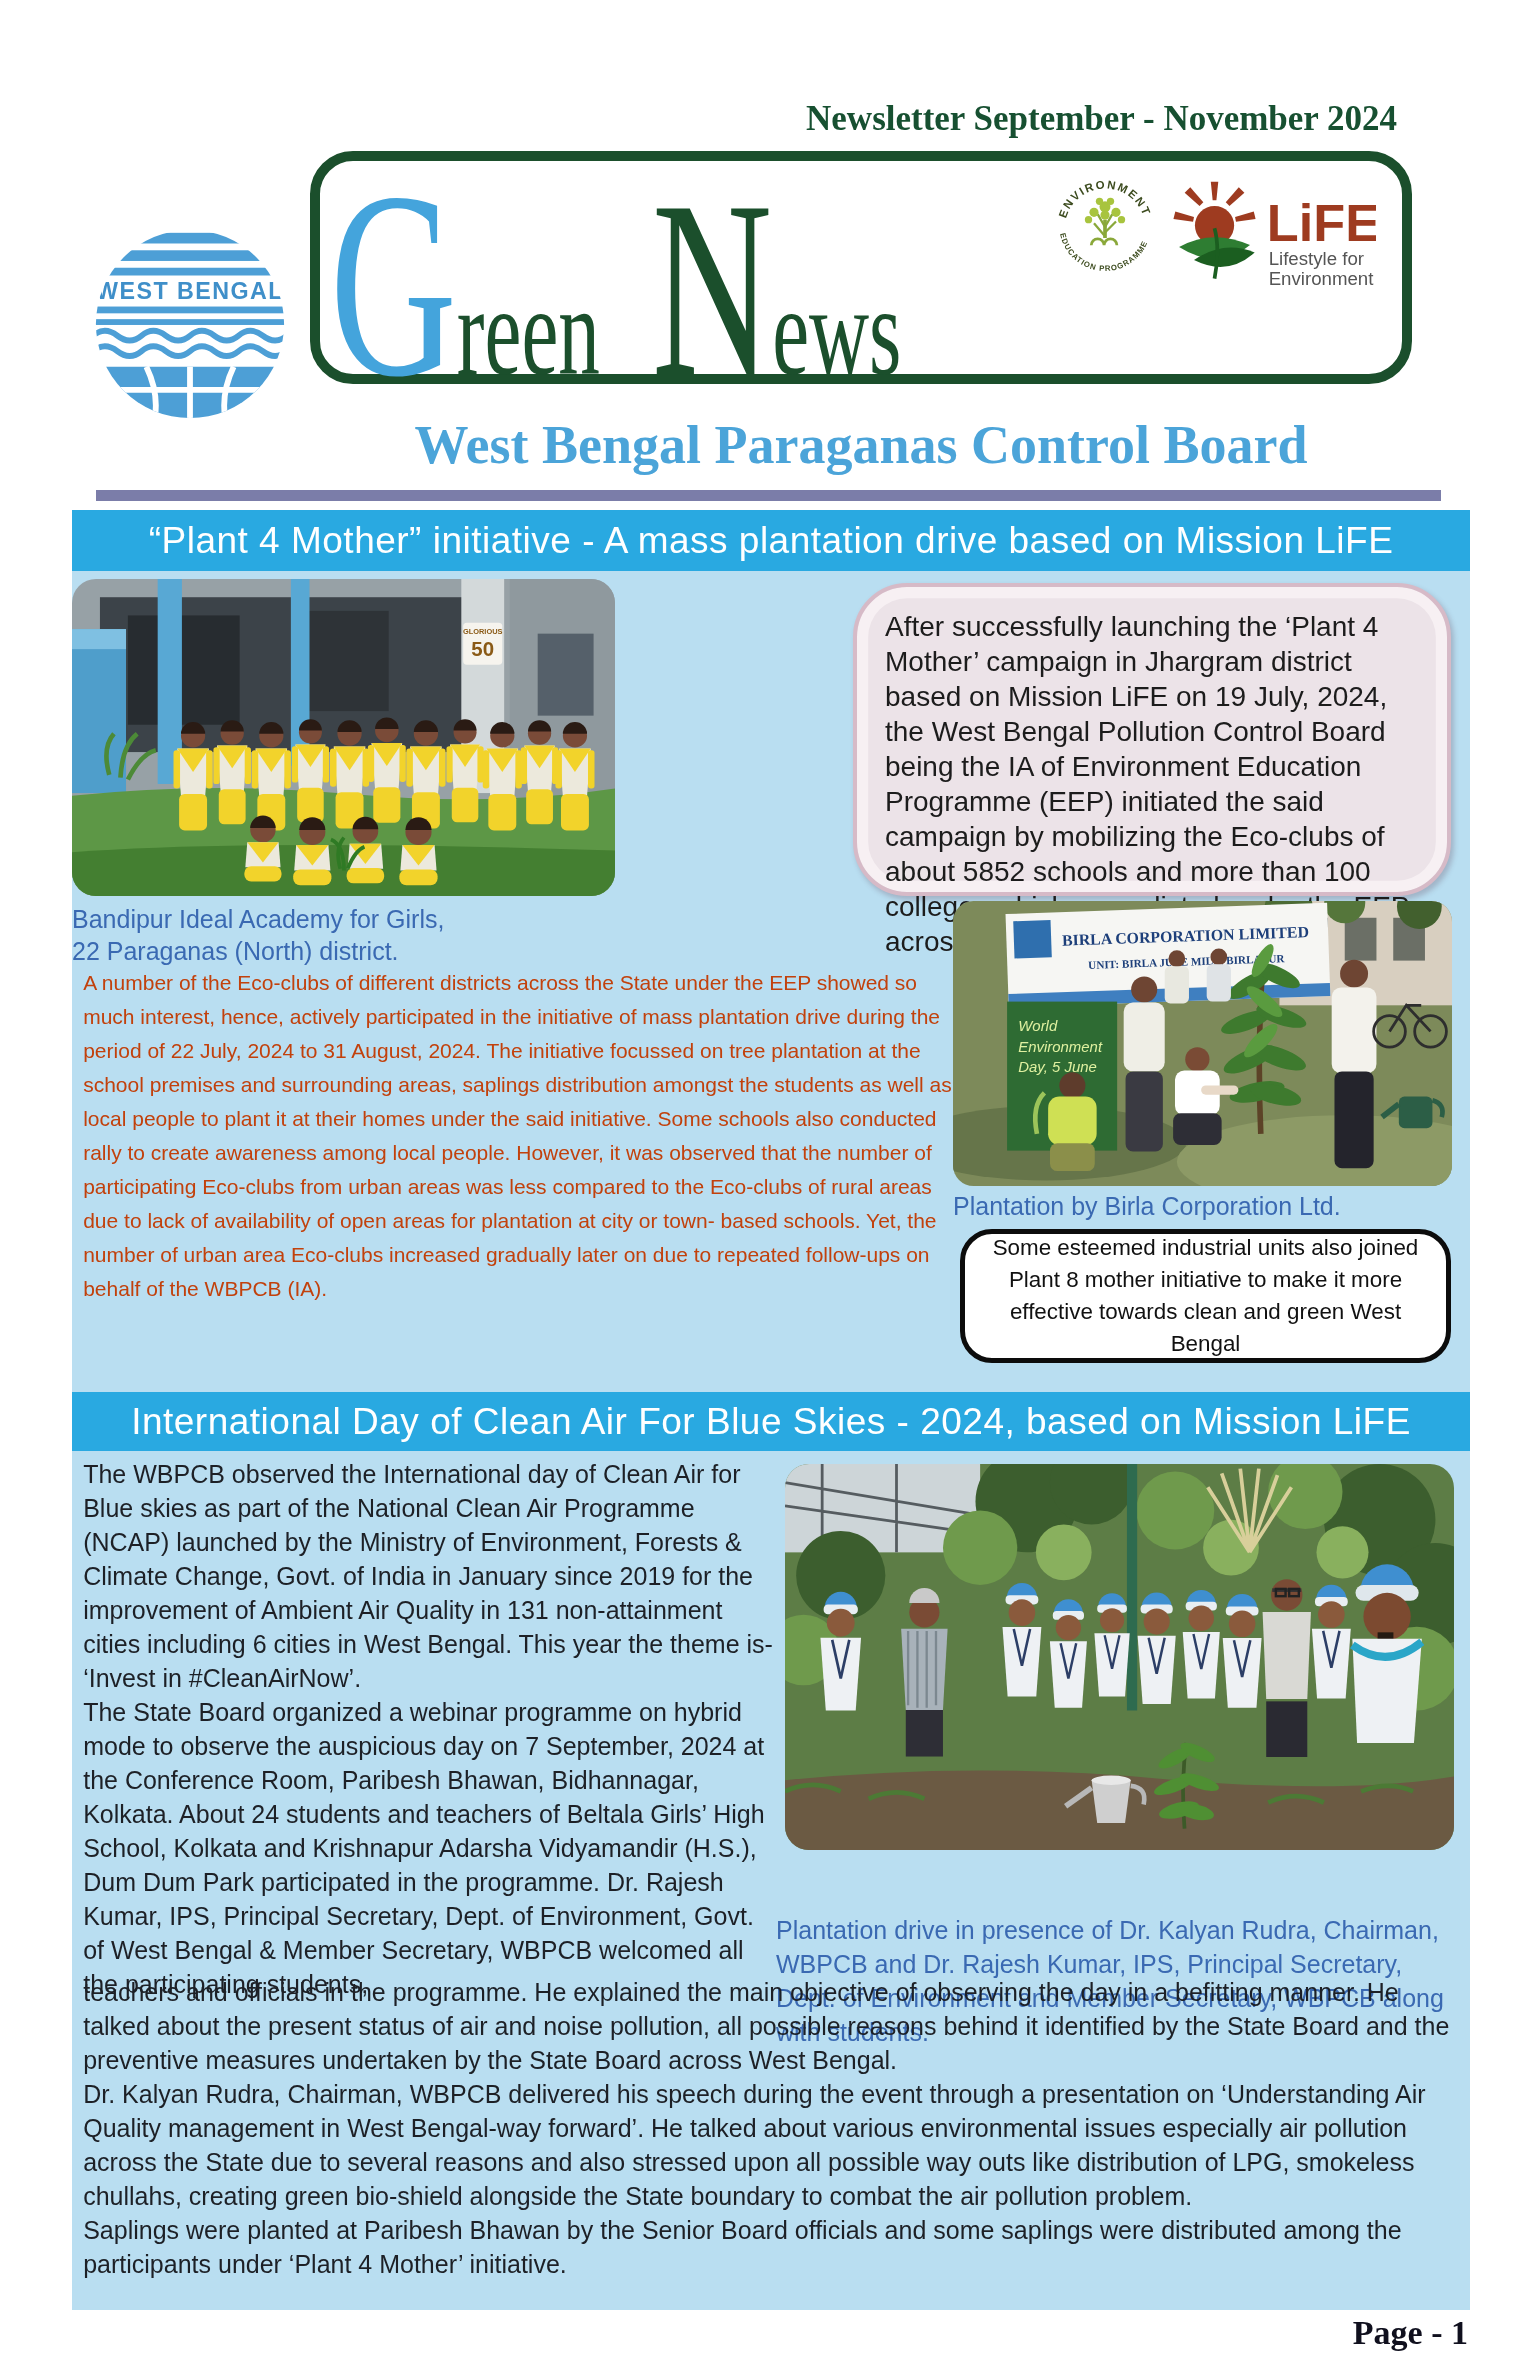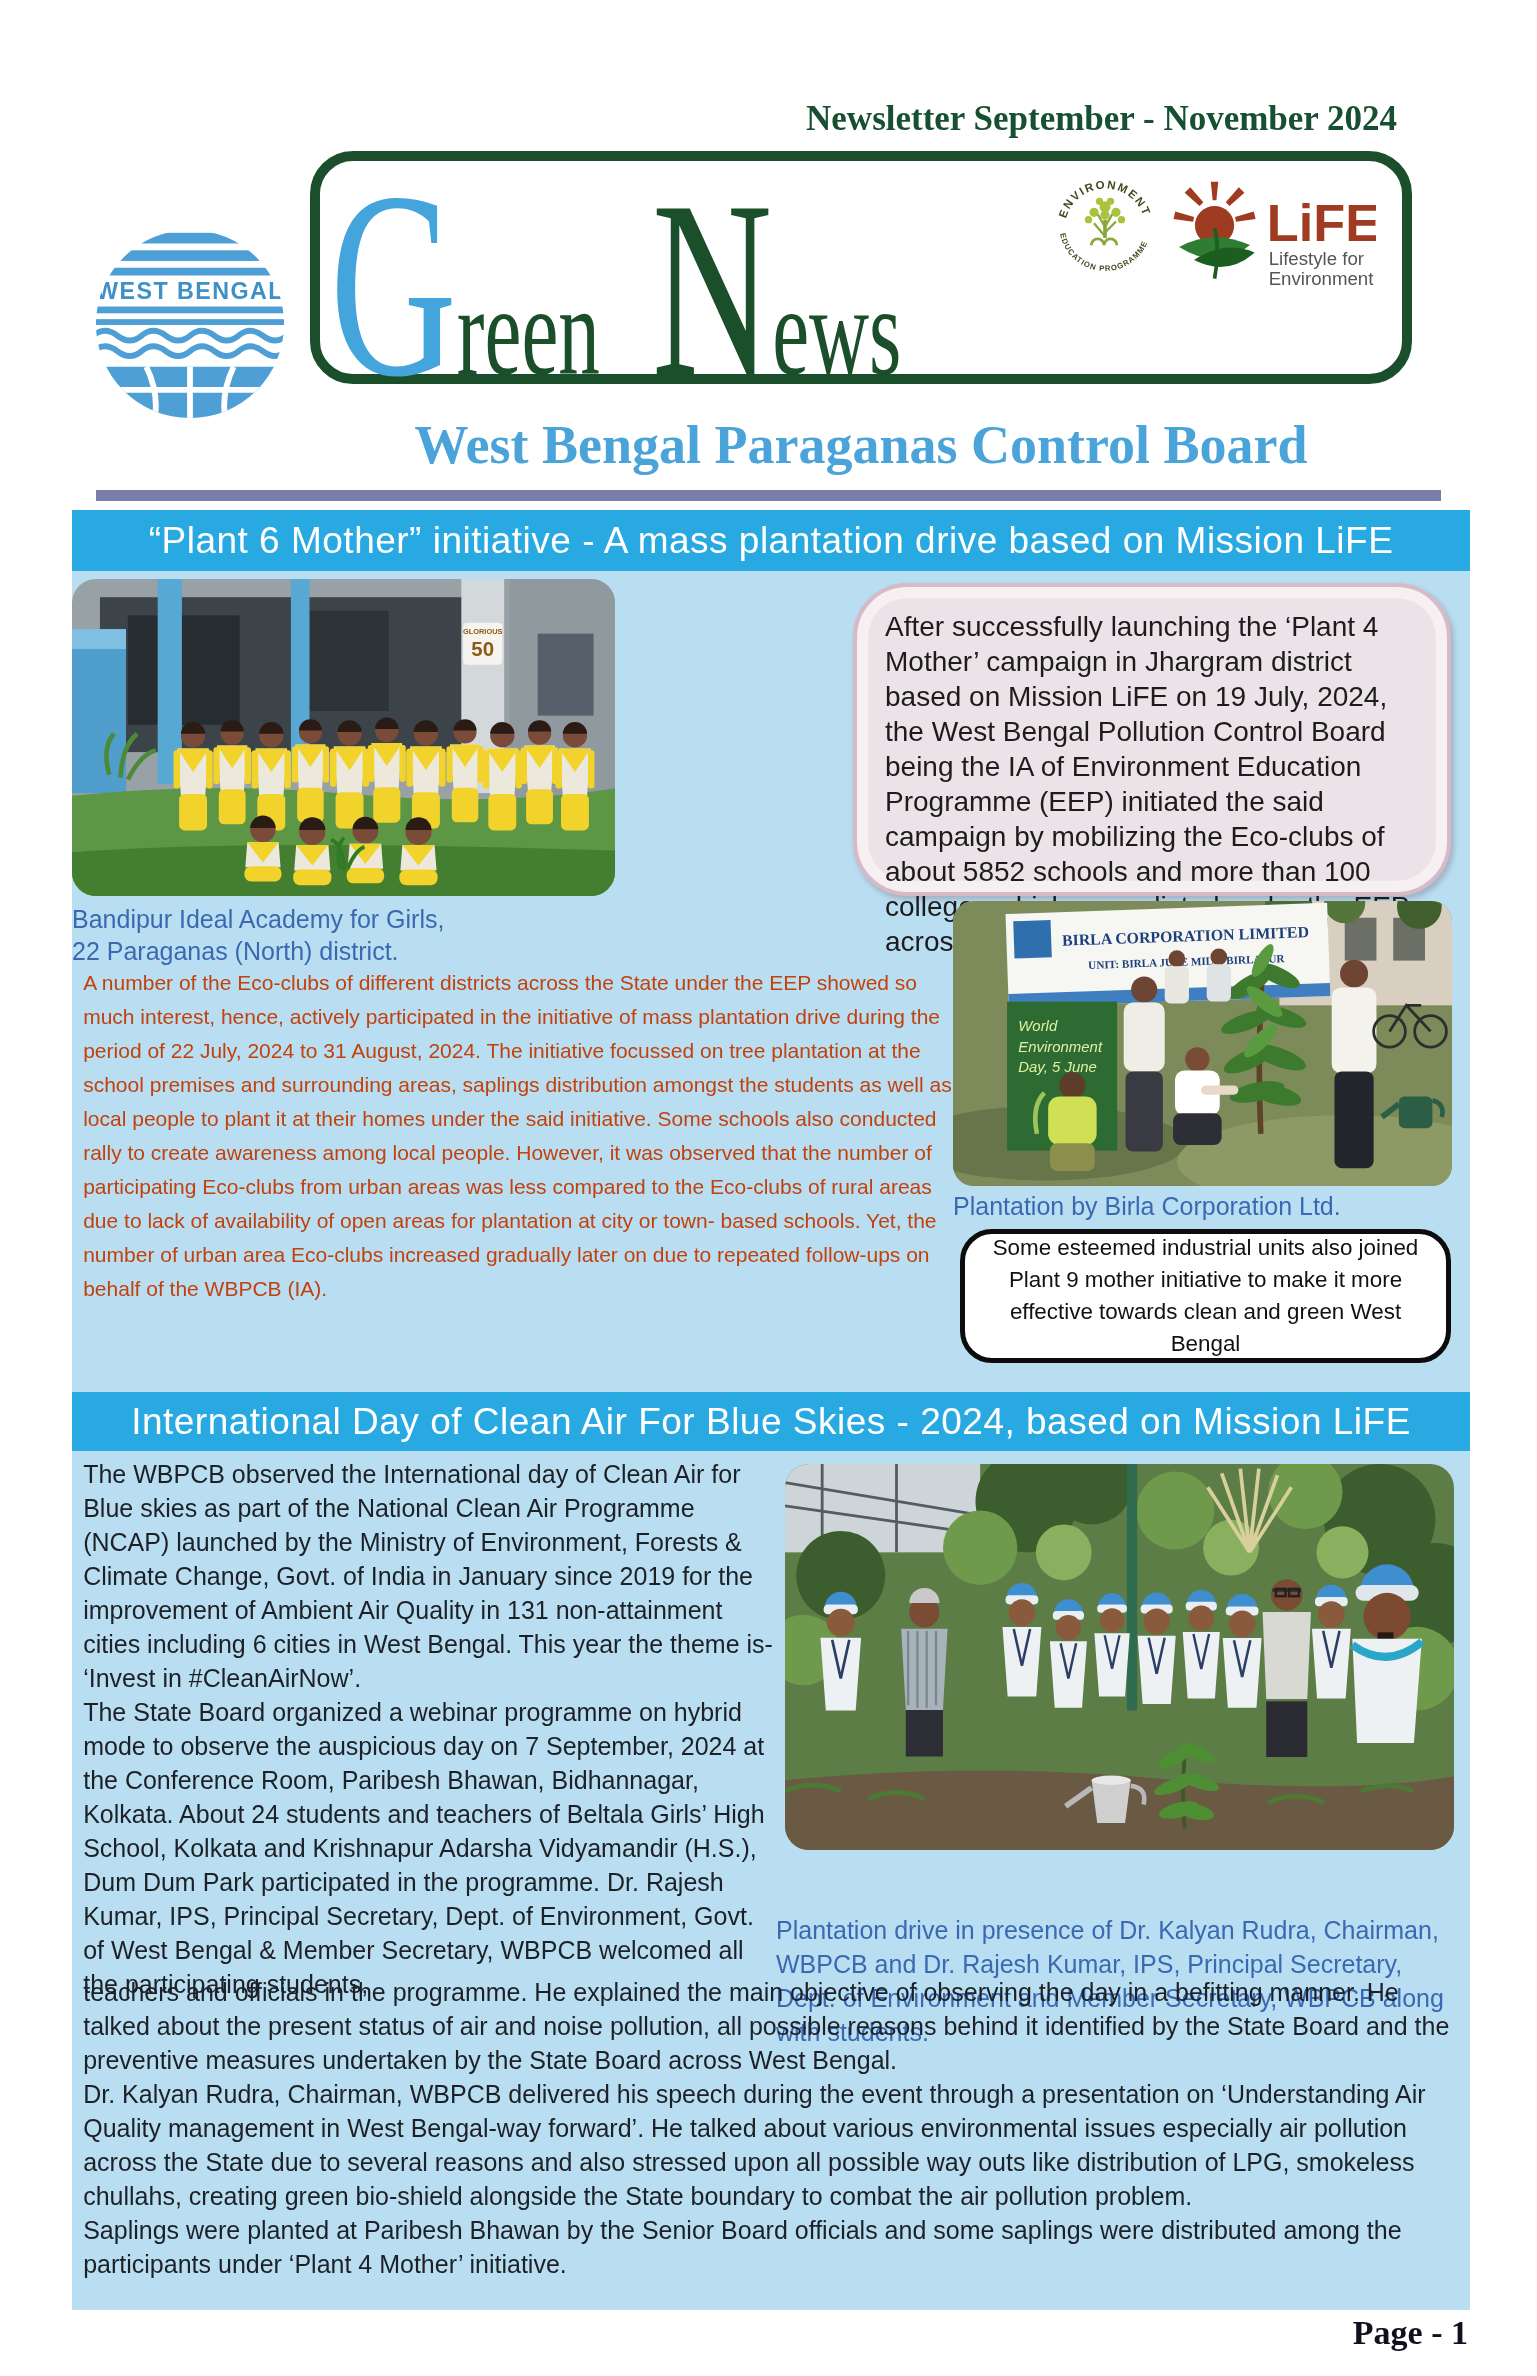--- a/index.html
+++ b/index.html
@@ -160,21 +160,21 @@
           <path d="M145,144 Q130,175 138,205"></path>
           <path d="M0,168 L200,168"></path>
         </g>
       </g>
     </svg>
   </div>
 
   <div class="board-title">West Bengal Paraganas Control Board</div>
   <div class="purple-divider"></div>
 
-  <div class="bar bar1">“Plant 6 Mother” initiative - A mass plantation drive based on Mission LiFE</div>
+  <div class="bar bar1">“Plant 4 Mother” initiative - A mass plantation drive based on Mission LiFE</div>
 
   <div class="sec sec1">
 
     <div class="photo1">
       <svg viewBox="0 0 583 348" width="543" height="317" preserveAspectRatio="none">
         <rect width="583" height="348" fill="#97a1a6"></rect>
         <rect x="30" y="20" width="430" height="170" fill="#3c4349"></rect>
         <rect x="60" y="40" width="120" height="120" fill="#272c30"></rect>
         <rect x="250" y="35" width="90" height="110" fill="#2e3337"></rect>
         <rect x="0" y="55" width="58" height="180" fill="#4f9ecb"></rect>
@@ -324,21 +324,21 @@
         <g>
           <rect x="478" y="210" width="36" height="34" rx="6" fill="#2c5e46"></rect>
           <path d="M478,218 L460,232" stroke="#2c5e46" stroke-width="6"></path>
           <path d="M514,214 q14,4 10,18" stroke="#2c5e46" stroke-width="5" fill="none"></path>
         </g>
       </svg>
     </div>
     <div class="caption caption2">Plantation by Birla Corporation Ltd.</div>
 
     <div class="industry-box">
-      <div class="txt">Some esteemed industrial units also joined Plant 9 mother initiative to make it more effective towards clean and green West Bengal</div>
+      <div class="txt">Some esteemed industrial units also joined Plant 8 mother initiative to make it more effective towards clean and green West Bengal</div>
     </div>
   </div>
 
   <div class="bar bar2">International Day of Clean Air For Blue Skies - 2024, based on Mission LiFE</div>
 
   <div class="sec sec2">
     <div class="col2">The WBPCB observed the International day of Clean Air for Blue skies as part of the National Clean Air Programme (NCAP) launched by the Ministry of Environment, Forests &amp; Climate Change, Govt. of India in January since 2019 for the improvement of Ambient Air Quality in 131 non-attainment cities including 6 cities in West Bengal. This year the theme is- ‘Invest in #CleanAirNow’.
 The State Board organized a webinar programme on hybrid mode to observe the auspicious day on 7 September, 2024 at the Conference Room, Paribesh Bhawan, Bidhannagar, Kolkata. About 24 students and teachers of Beltala Girls’ High School, Kolkata and Krishnapur Adarsha Vidyamandir (H.S.), Dum Dum Park participated in the programme. Dr. Rajesh Kumar, IPS, Principal Secretary, Dept. of Environment, Govt. of West Bengal &amp; Member Secretary, WBPCB welcomed all the participating students,</div>
 
     <div class="photo2">

